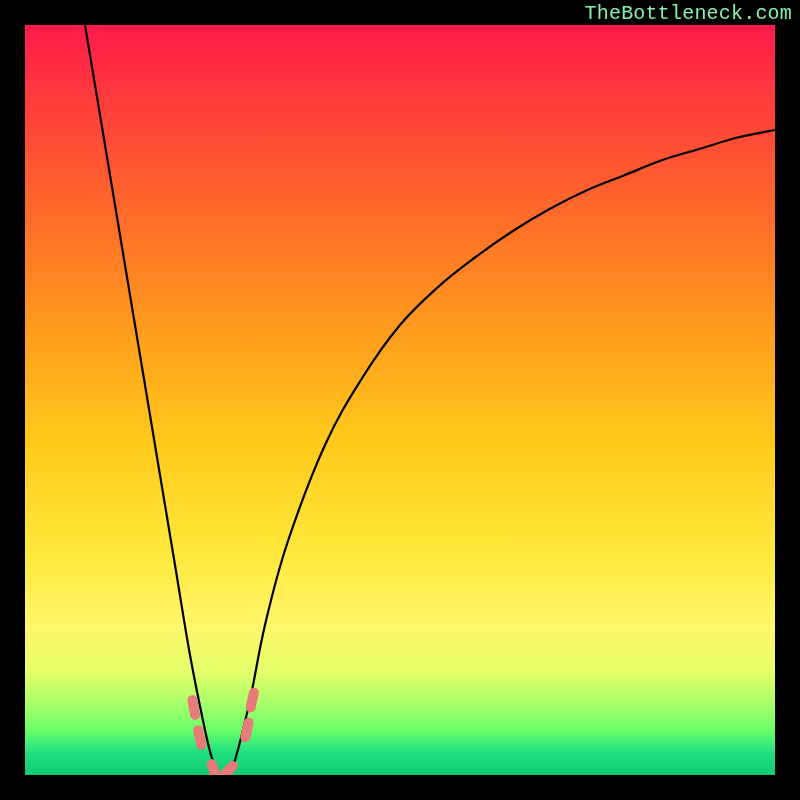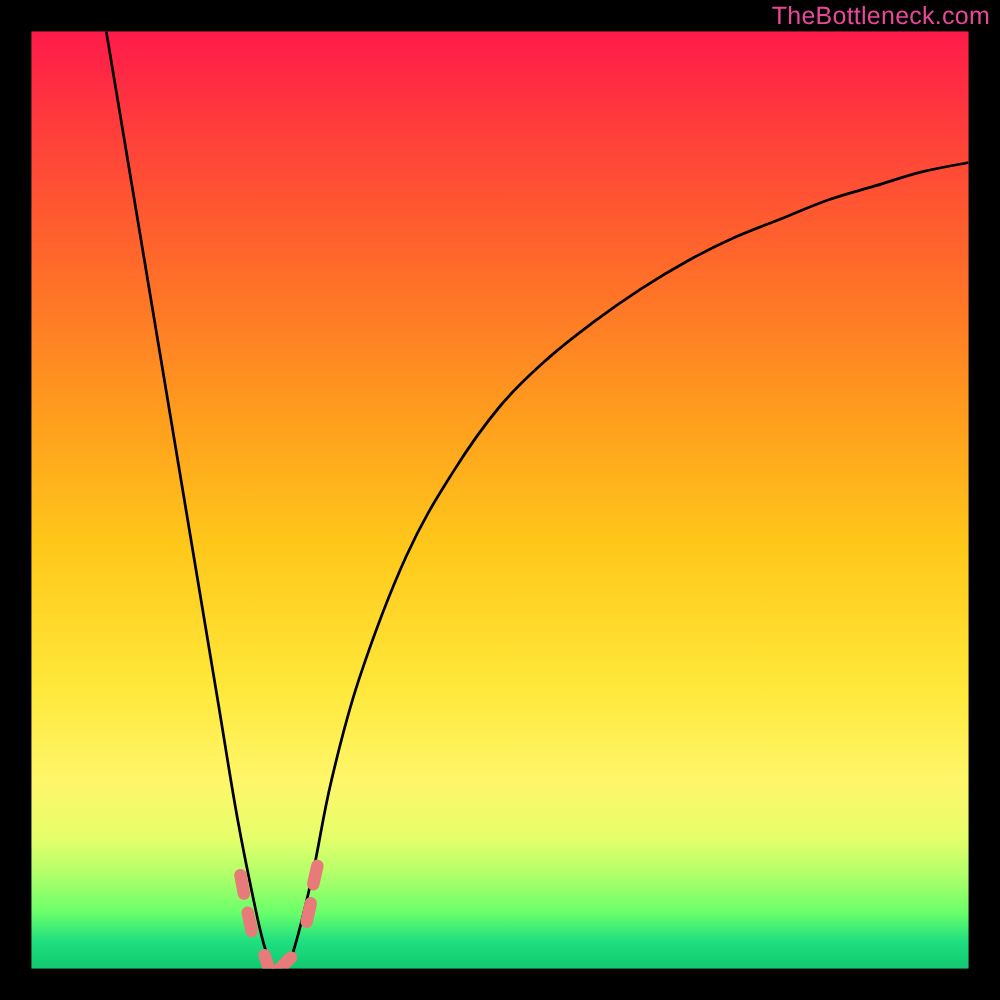--- a/index.html
+++ b/index.html
@@ -44,24 +44,25 @@
     position: absolute;
     left: 0;
     top: 0;
     width: 100%;
     height: 100%;
   }
   .watermark {
     position: absolute;
     top: 2px;
     right: 8px;
-    color: #ec4899;
+    color: #86efac;
     font-size: 20px;
     font-weight: normal;
     letter-spacing: 0.2px;
+    font-family: Liberation Mono, monospace;
   }
 </style>
 </head>
 <body>
 
 <div class="frame">
   <div class="gradient-bg"></div>
   <svg class="curve" viewBox="0 0 750 750" preserveAspectRatio="none">
     <path id="curve-path" fill="none" stroke="#000000" stroke-width="2.2" d="M 60 0 C 62.7 16.2 69.6 57.6 75 90 C 80.4 122.4 84.6 147.6 90 180 C 95.4 212.4 99.60000000000001 237.6 105.00000000000001 270 C 110.40000000000002 302.4 114.60000000000001 327.6 120 360 C 125.39999999999999 392.4 129.6 417.6 135 450 C 140.4 482.4 144.6 507.6 150 540 C 155.4 572.4 159.6 600.3 165 630 C 170.4 659.7 175.95 686.1 180 705 C 184.05 723.9 184.8 726.9 187.5 735 C 190.2 743.1 192.3 747.3 195 750 C 197.7 752.7 199.79999999999998 752.7 202.5 750 C 205.20000000000002 747.3 205.95000000000002 748.5 210.00000000000003 735 C 214.05000000000004 721.5 219.6 699.3 225 675 C 230.4 650.7 233.25 628.35 240 600 C 246.75 571.65 251.7 549.9 262.5 517.5 C 273.3 485.1 286.5 449.7 300 420 C 313.5 390.3 324 374.1 337.5 352.5 C 351 330.9 361.5 316.2 375 300 C 388.5 283.8 399.00000000000006 274.65 412.50000000000006 262.5 C 426.00000000000006 250.35 436.5 242.625 450 232.5 C 463.5 222.375 474 215.025 487.5 206.25 C 501 197.475 511.5 191.175 525 183.75 C 538.5 176.325 549 171.075 562.5 165 C 576 158.925 586.5 155.4 600 150 C 613.5 144.6 624 139.725 637.5 135 C 651 130.275 661.5 127.8 675 123.75 C 688.5 119.7 699 115.875 712.5 112.5 C 726 109.125 743.25 106.35 750 105"></path>
     <g id="markers">

